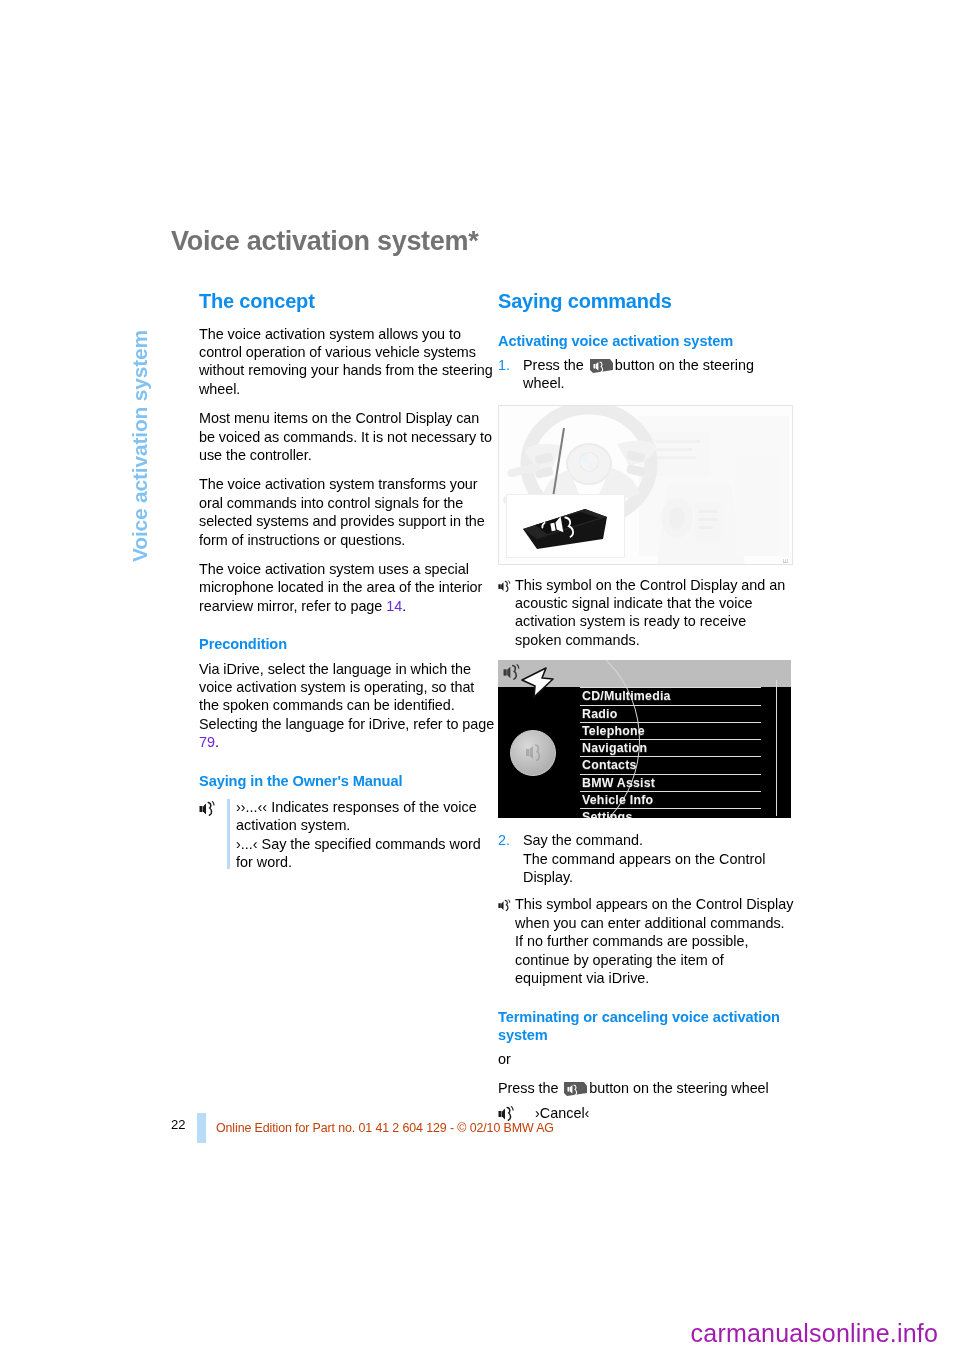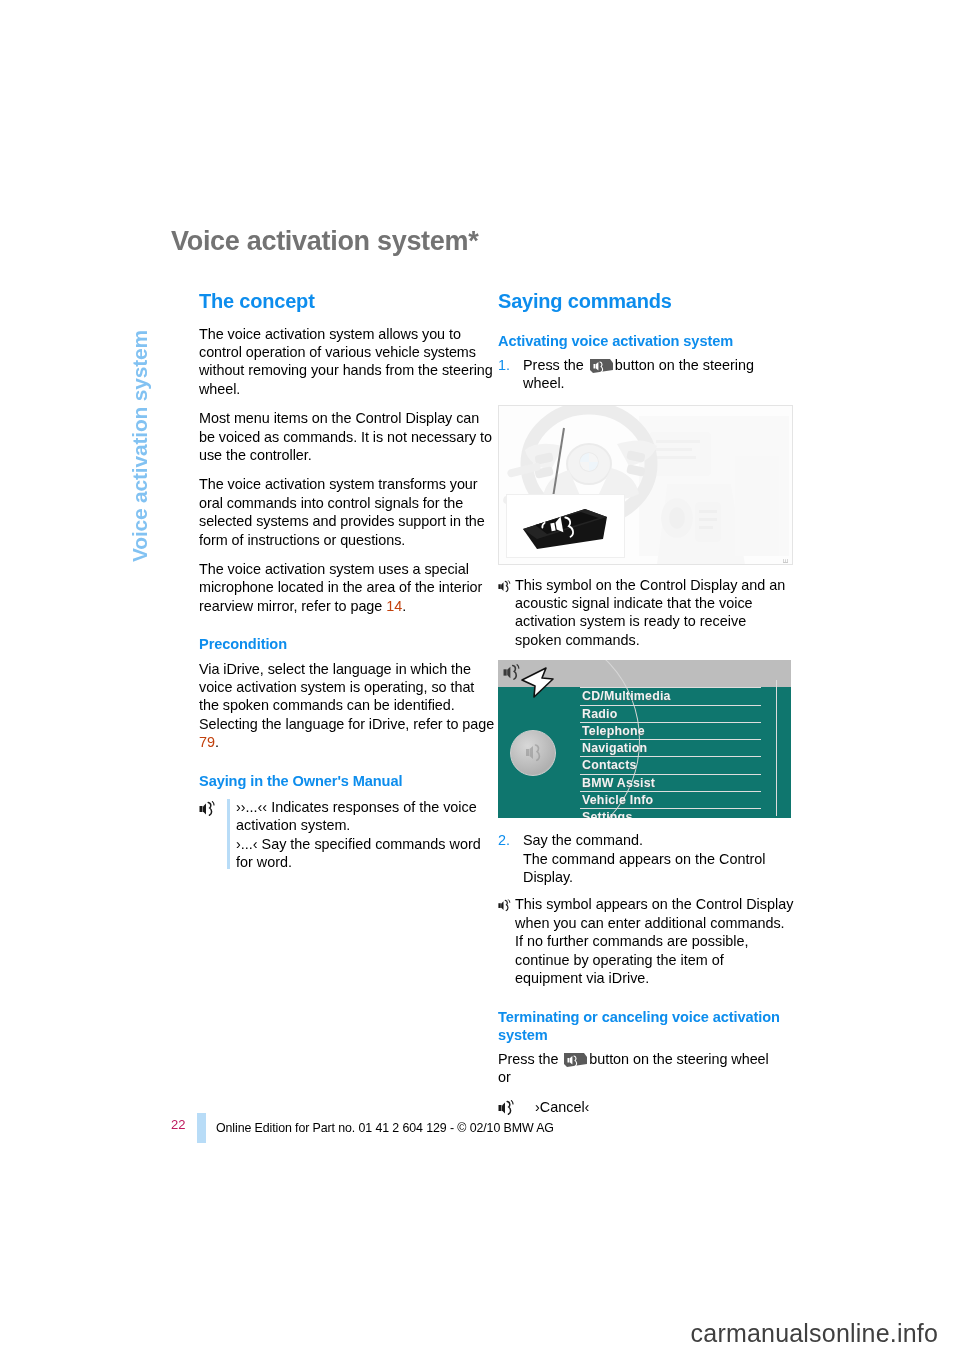--- a/index.html
+++ b/index.html
@@ -95,21 +95,21 @@
   h3.sub.first { margin-top: 18px; }
 
   p.body {
     font-size: 14.4px;
     line-height: 18.4px;
     margin: 0 0 11px 0;
     color: #000;
     letter-spacing: -0.05px;
   }
   p.body.tight { margin-bottom: 0; }
-  .pgref { color: #c2410c; }
+  .pgref { color: #6d28d9; }
 
   
   .symbol-block {
     position: relative;
     margin-top: 8px;
     padding-left: 37px;
     min-height: 60px;
   }
   .symbol-block .rule {
     position: absolute;
@@ -216,21 +216,21 @@
     transform-origin: right bottom;
     white-space: nowrap;
   }
 
   
   .fig-display {
     position: relative;
     width: 293px;
     height: 158px;
     margin: 9px 0 13px 0;
-    background: #0f766e;
+    background: #000000;
     overflow: hidden;
   }
   .fig-display .topbar {
     position: absolute;
     left: 0; top: 0; right: 0;
     height: 27px;
     background: #bdbdbd;
   }
   .fig-display .menu {
     position: absolute;
@@ -293,46 +293,46 @@
     left: 171px;
     top: 1113px;
     width: 640px;
     height: 30px;
   }
   .footer .pageno {
     position: absolute;
     left: 0;
     top: 4px;
     font-size: 13px;
-    color: #be185d;
+    color: #000000;
   }
   .footer .bluebar {
     position: absolute;
     left: 26px;
     top: 0px;
     width: 9px;
     height: 30px;
     background: #b8dcf7;
   }
   .footer .credit {
     position: absolute;
     left: 45px;
     top: 8px;
     font-size: 12.4px;
-    color: #000000;
+    color: #c2410c;
     letter-spacing: -0.1px;
   }
 
   
   .watermark {
     position: absolute;
     right: 22px;
     bottom: 10px;
     font-size: 25px;
-    color: #404040;
+    color: #a21caf;
     letter-spacing: 0.2px;
   }
 </style>
 </head>
 <body>
 
 <div class="page">
 
   <div class="chapter-tab">
     <div class="chapter-tab-text">Voice activation system</div>
@@ -507,32 +507,32 @@
           <rect x="0.5" y="5" width="3" height="6" fill="#1a1a1a"></rect>
           <path d="M4 5.5 L7 2.5 L7 13.5 L4 10.5 Z" fill="#1a1a1a"></path>
           <path d="M9.2 1.4 q2.6 0.4 2.6 3.0 q0 1.6 -1.1 2.6 q1.9 1.4 1.9 3.7 q0 2.6 -2.2 3.6" stroke="#1a1a1a" stroke-width="1.5" fill="none" stroke-linecap="round"></path>
           <path d="M13.4 0.6 q1.6 1.3 1.6 3.3" stroke="#1a1a1a" stroke-width="1.2" fill="none" stroke-linecap="round"></path>
         </svg>
       </span><span>This symbol appears on the Control Display when you can enter additional commands. If no further commands are possible, continue by operating the item of equipment via iDrive.</span>
     </p>
 
     <h3 class="sub">Terminating or canceling voice activation system</h3>
 
+    <p class="body">or</p>
     <p class="body tight">
       <span>Press the</span>
       <span class="btn-glyph">
         <svg width="23" height="14" viewBox="0 0 23 14" aria-hidden="true">
           <path d="M0 0 H20 L23 4 L23 11 L3 14 L0 11 Z" fill="#5a5a5a"></path>
           <rect x="3.5" y="5" width="2" height="4.5" fill="#ffffff"></rect>
           <path d="M6 5 L8.4 3 L8.4 11.6 L6 9.5 Z" fill="#ffffff"></path>
           <path d="M10 3 q2 0.5 2 2.6 q0 1.2 -0.9 2 q1.5 1.1 1.5 2.8 q0 2 -1.7 2.8" stroke="#ffffff" stroke-width="1.1" fill="none" stroke-linecap="round"></path>
         </svg>
       </span><span>button on the steering wheel</span>
     </p>
-    <p class="body">or</p>
 
     <p class="icon-para" style="padding-left:37px; margin-top:6px;">
       <span class="lead-ico">
         <svg class="voice-ico" width="19" height="17" viewBox="0 0 19 17" aria-hidden="true">
           <rect x="0.5" y="5" width="3" height="6" fill="#1a1a1a"></rect>
           <path d="M4 5.5 L7 2.5 L7 13.5 L4 10.5 Z" fill="#1a1a1a"></path>
           <path d="M9.2 1.4 q2.6 0.4 2.6 3.0 q0 1.6 -1.1 2.6 q1.9 1.4 1.9 3.7 q0 2.6 -2.2 3.6" stroke="#1a1a1a" stroke-width="1.5" fill="none" stroke-linecap="round"></path>
           <path d="M13.4 0.6 q1.6 1.3 1.6 3.3" stroke="#1a1a1a" stroke-width="1.2" fill="none" stroke-linecap="round"></path>
         </svg>
       </span><span>›Cancel‹</span>

